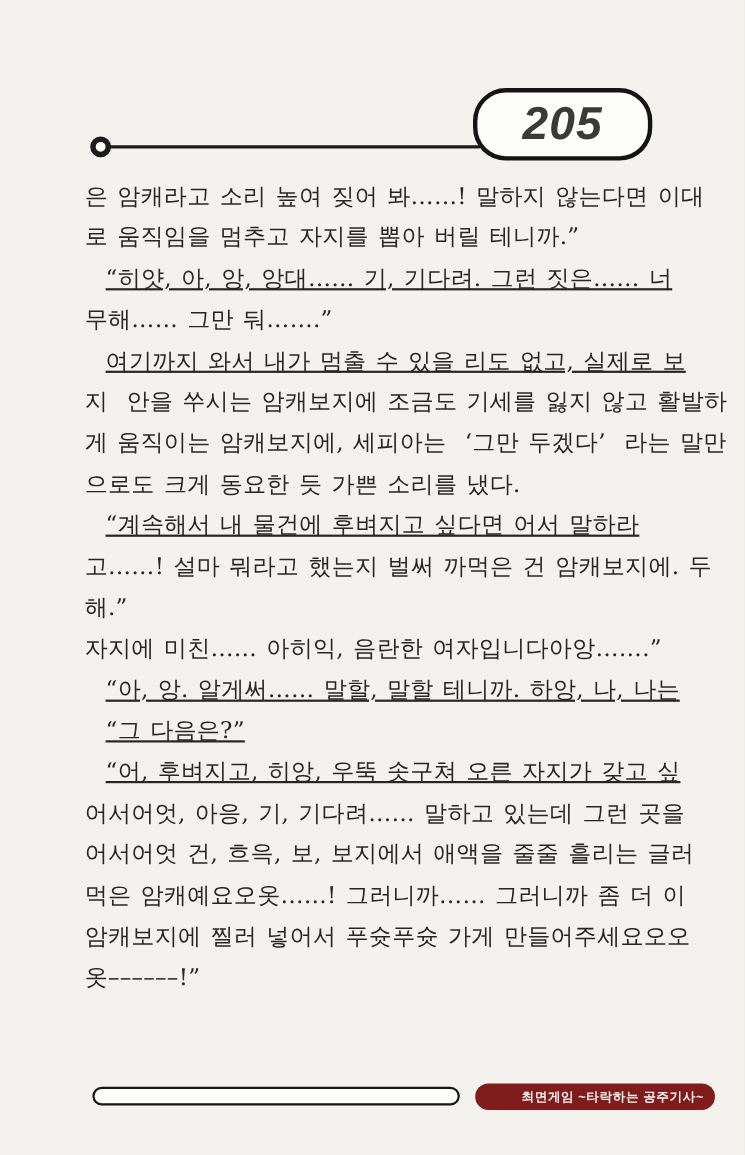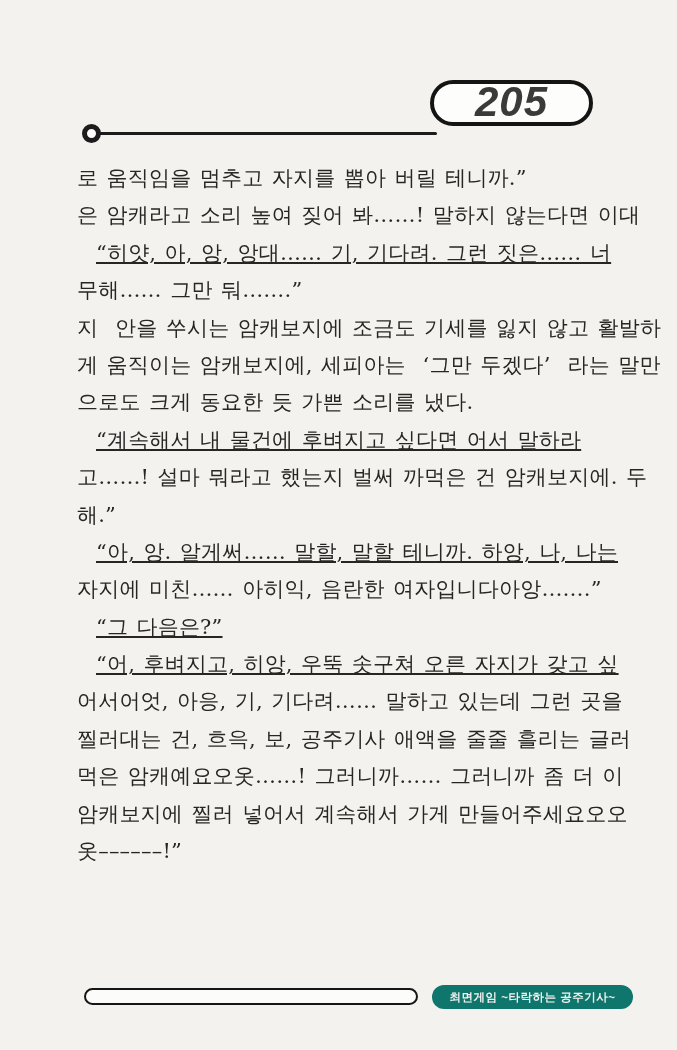--- a/index.html
+++ b/index.html
@@ -36,21 +36,21 @@
     box-sizing: border-box;
     border: 5px solid #1c1c1c;
     border-radius: 50%;
     background: #fdfdfb;
   }
   .page-pill {
     position: absolute;
     left: 430px;
     top: 80px;
     width: 163px;
-    height: 46px;
+    height: 66px;
     box-sizing: border-box;
     background: #fdfdfb;
     border: 4px solid #141414;
     border-radius: 30px;
     display: flex;
     align-items: center;
     justify-content: center;
   }
   .page-pill .num {
     font-family: "Liberation Sans", "DejaVu Sans", sans-serif;
@@ -93,27 +93,28 @@
     height: 17px;
     box-sizing: border-box;
     background: #fcfcfa;
     border: 2px solid #161616;
     border-radius: 10px;
   }
   .footer-pill {
     position: absolute;
     left: 432px;
     top: 985px;
-    width: 201px;
+    width: 186px;
     height: 24px;
-    background: #0f766e;
+    background: #7f1d1d;
     border-radius: 13px;
     display: flex;
     align-items: center;
     justify-content: center;
+    padding-left: 32px;
   }
   .footer-pill .title {
     font-family: "Liberation Sans", "DejaVu Sans", sans-serif;
     font-weight: bold;
     font-size: 11.5px;
     letter-spacing: 0.5px;
     color: #f2f1ee;
     white-space: nowrap;
   }
 </style>
@@ -122,38 +123,39 @@
 
 <div class="page">
 
   <div class="header-rule"></div>
   <div class="header-ring"></div>
   <div class="page-pill">
     <span class="num">205</span>
   </div>
 
   <div class="body-text">
+      <div class="line">은 암캐라고 소리 높여 짖어 봐……! 말하지 않는다면 이대</div>
       <div class="line">로 움직임을 멈추고 자지를 뽑아 버릴 테니까.”</div>
-      <div class="line">은 암캐라고 소리 높여 짖어 봐……! 말하지 않는다면 이대</div>
       <div class="line indent">“히얏, 아, 앙, 앙대…… 기, 기다려. 그런 짓은…… 너</div>
       <div class="line">무해…… 그만 둬…….”</div>
+      <div class="line indent">여기까지 와서 내가 멈출 수 있을 리도 없고, 실제로 보</div>
       <div class="line">지  안을 쑤시는 암캐보지에 조금도 기세를 잃지 않고 활발하</div>
       <div class="line">게 움직이는 암캐보지에, 세피아는  ‘그만 두겠다’  라는 말만</div>
       <div class="line">으로도 크게 동요한 듯 가쁜 소리를 냈다.</div>
       <div class="line indent">“계속해서 내 물건에 후벼지고 싶다면 어서 말하라</div>
       <div class="line">고……! 설마 뭐라고 했는지 벌써 까먹은 건 암캐보지에. 두</div>
       <div class="line">해.”</div>
+      <div class="line">자지에 미친…… 아히익, 음란한 여자입니다아앙…….”</div>
       <div class="line indent">“아, 앙. 알게써…… 말할, 말할 테니까. 하앙, 나, 나는</div>
-      <div class="line">자지에 미친…… 아히익, 음란한 여자입니다아앙…….”</div>
       <div class="line indent">“그 다음은?”</div>
       <div class="line indent">“어, 후벼지고, 히앙, 우뚝 솟구쳐 오른 자지가 갖고 싶</div>
       <div class="line">어서어엇, 아응, 기, 기다려…… 말하고 있는데 그런 곳을</div>
-      <div class="line">찔러대는 건, 흐윽, 보, 공주기사 애액을 줄줄 흘리는 글러</div>
+      <div class="line">어서어엇 건, 흐윽, 보, 보지에서 애액을 줄줄 흘리는 글러</div>
       <div class="line">먹은 암캐예요오옷……! 그러니까…… 그러니까 좀 더 이</div>
-      <div class="line">암캐보지에 찔러 넣어서 계속해서 가게 만들어주세요오오</div>
+      <div class="line">암캐보지에 찔러 넣어서 푸슛푸슛 가게 만들어주세요오오</div>
       <div class="line">옷––––––!”</div>
     </div>
 
   <div class="footer-box"></div>
   <div class="footer-pill">
     <span class="title">최면게임 ~타락하는 공주기사~</span>
   </div>
 
 </div>
 

